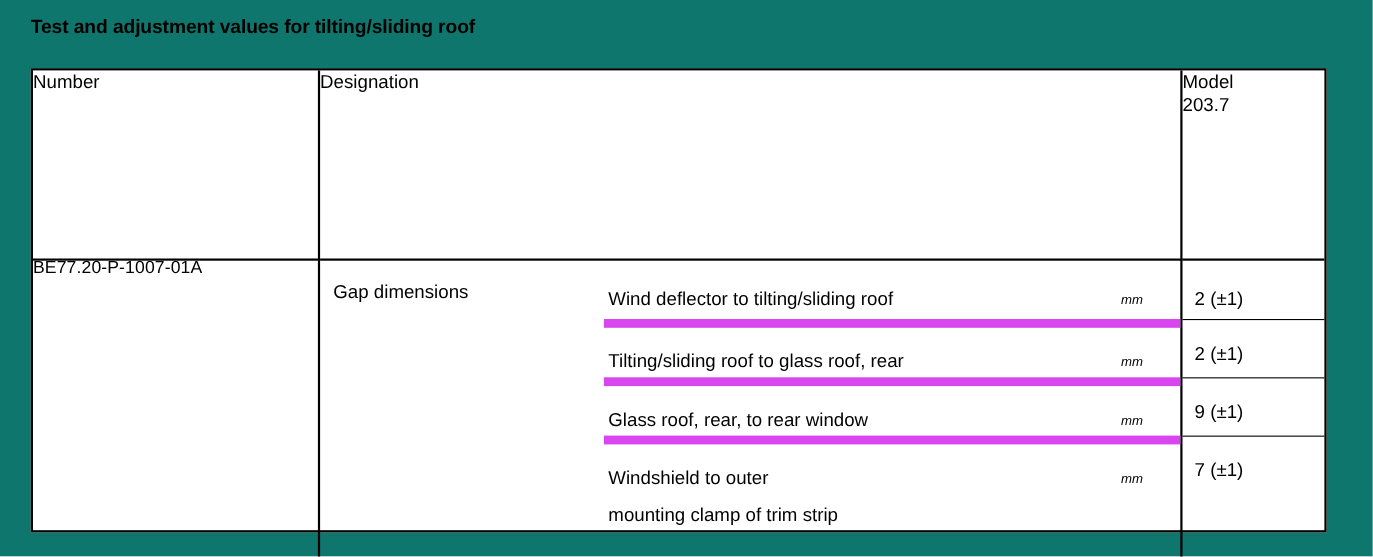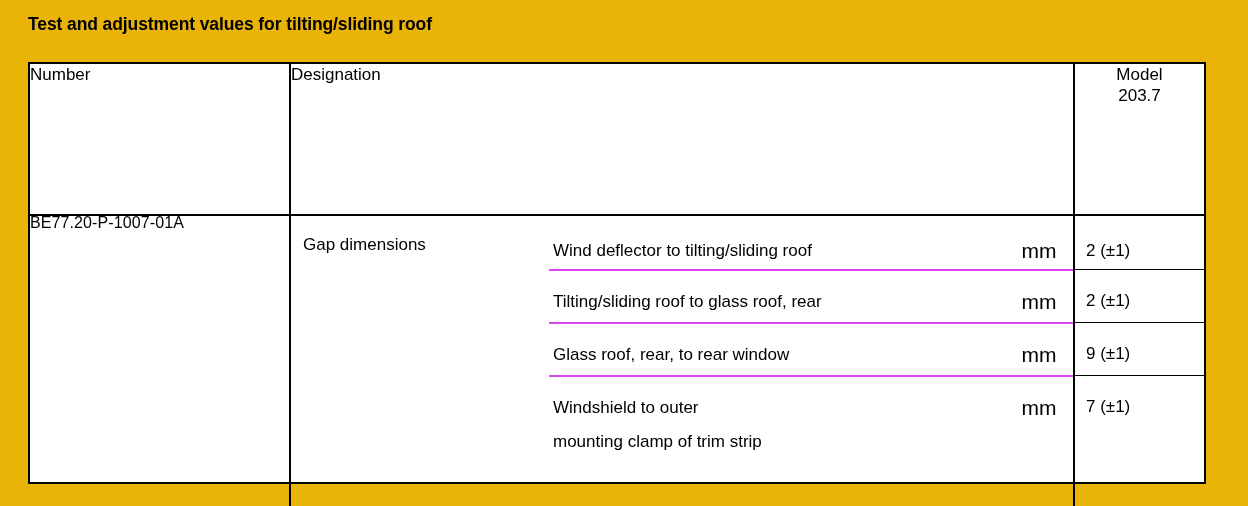--- a/index.html
+++ b/index.html
@@ -11,21 +11,21 @@
     width: 1248px;
     height: 506px;
     font-family: "Liberation Sans", sans-serif;
     color: #000000;
     overflow: hidden;
   }
   .page {
     position: relative;
     width: 1248px;
     height: 506px;
-    background: #eab308;
+    background: #0f766e;
   }
 
   
   .doc-title {
     position: absolute;
     left: 28px;
     top: 14px;
     font-size: 17.5px;
     font-weight: bold;
     letter-spacing: -0.1px;
@@ -59,31 +59,31 @@
   }
 
   
   .col-number    { width: 260px; }
   .col-desig     { width: 784px; }
   .col-model     { width: 130px; }
 
   
   .hdr-cell {
     border-bottom: 2px solid #000000;
-    height: 151px;
+    height: 172px;
     box-sizing: border-box;
     font-size: 17px;
     font-weight: bold;
     line-height: 21px;
     padding: 15px 0 0 12px;
   }
   .hdr-number { border-right: 2px solid #000000; }
   .hdr-desig  { border-right: 2px solid #000000; border-radius: 28px; }
   .hdr-model  { padding-left: 11px; }
-  .hdr-model .mline { display: block; text-align: center; }
+  .hdr-model .mline { display: block; }
 
   
   .body-number {
     border-right: 2px solid #000000;
     font-size: 16px;
     line-height: 14px;
     padding: 22px 0 0 12px;
     letter-spacing: 0.1px;
     white-space: nowrap;
   }
@@ -112,43 +112,44 @@
   .desig-rows {
     flex: 1 1 auto;
     display: flex;
     flex-direction: column;
   }
   .sub-row {
     box-sizing: border-box;
     display: flex;
     flex-direction: row;
     align-items: flex-start;
-    border-top: 2px solid #d946ef;
+    border-top: 8px solid #d946ef;
     padding: 14px 0 0 0;
   }
   .sub-row:first-child {
     border-top: none;
     padding-top: 18px;
   }
   .sub-row.r1, .sub-row.r2, .sub-row.r3 { height: 53px; }
   .sub-row.r4 { height: 134px; }
   .sub-text {
     flex: 1 1 auto;
     font-size: 17px;
     line-height: 34px;
     padding-left: 4px;
   }
   .sub-text .tline { display: block; }
   .sub-unit {
     flex: 0 0 auto;
-    font-size: 21px;
+    font-size: 12px;
     line-height: 34px;
     padding-right: 14px;
-    text-align: center;
+    text-align: left;
     min-width: 40px;
+    font-style: italic;
   }
 
   
   .model-rows {
     display: flex;
     flex-direction: column;
     height: 100%;
   }
   .model-cell {
     box-sizing: border-box;

